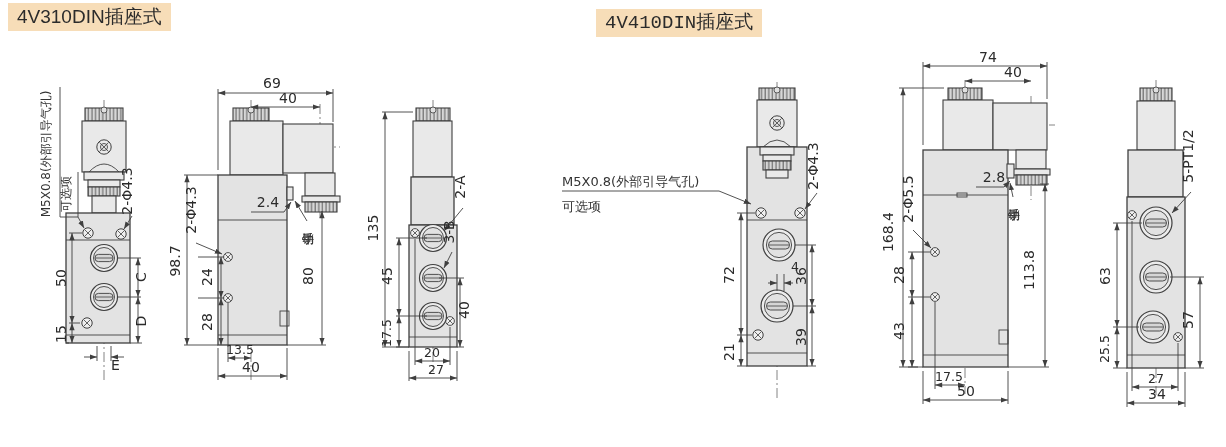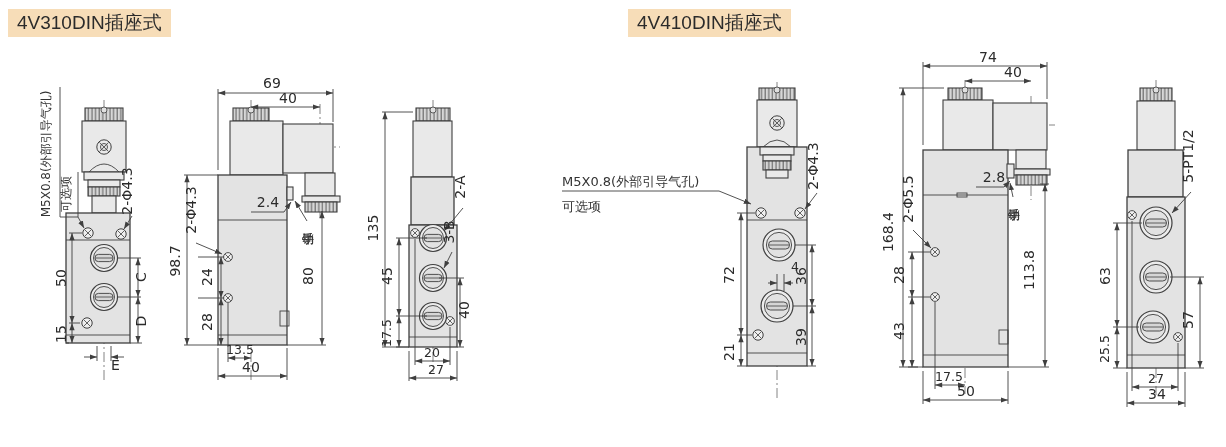--- a/index.html
+++ b/index.html
@@ -1,21 +1,21 @@
 <!DOCTYPE html>
 <html><head>
 <meta charset="utf-8">
 <style>
   html,body{margin:0;padding:0;background:#fff;}
   #stage{position:relative;width:1226px;height:447px;background:#ffffff;overflow:hidden;
          font-family:"Liberation Sans","DejaVu Sans",sans-serif;}
   .badge{position:absolute;background:#f7ddb8;color:#2b2b2b;font-size:19px;
          padding:3px 9px;line-height:22px;white-space:nowrap;}
-  #badgeL{left:8px;top:9px;}
-  #badgeR{left:628px;top:9px;}
+  #badgeL{left:8px;top:3px;}
+  #badgeR{left:596px;top:9px;font-family:Liberation Mono, monospace;}
   .vlabel{position:absolute;writing-mode:vertical-rl;text-orientation:upright;
           font-size:12px;color:#333;letter-spacing:1px;white-space:nowrap;}
   #pin1{left:299px;top:222px;}
   #pin2{left:1005px;top:198px;}
   svg{position:absolute;left:0;top:0;}
   svg text{fill:#2b2b2b;font-family:"DejaVu Sans","Liberation Sans",sans-serif;}
   .dt{font-size:14px;}
   .ds{font-size:12.5px;}
   .cn{font-size:12px;fill:#333;}
   .thin{fill:none;stroke:#3f3f3f;stroke-width:0.9;}

